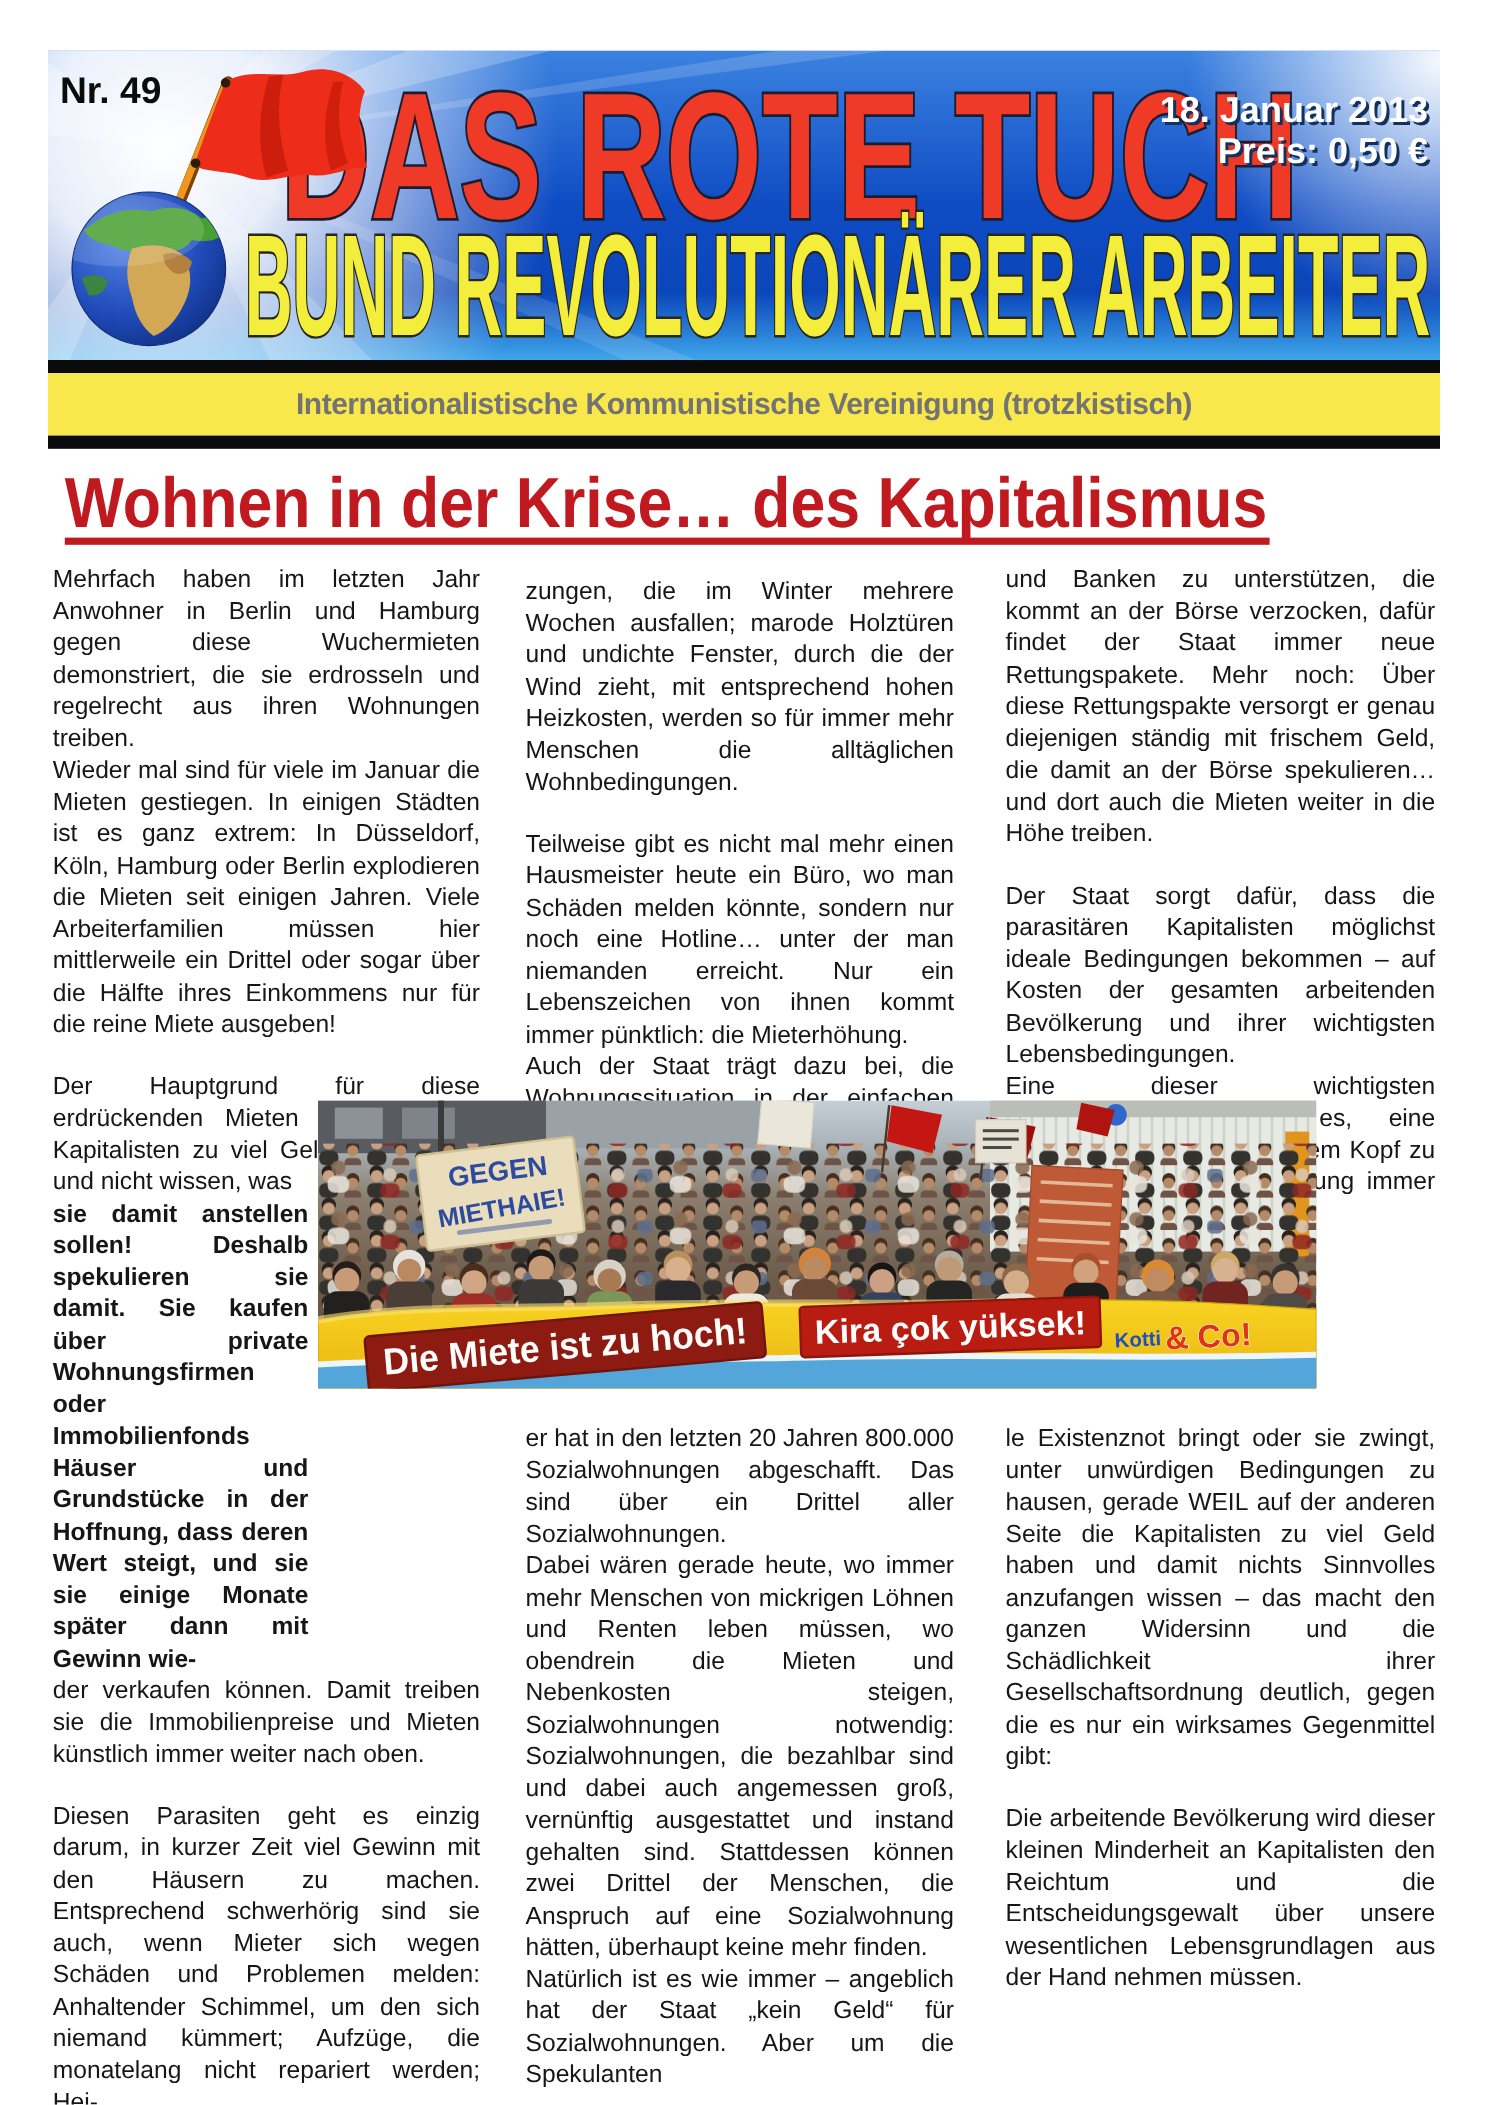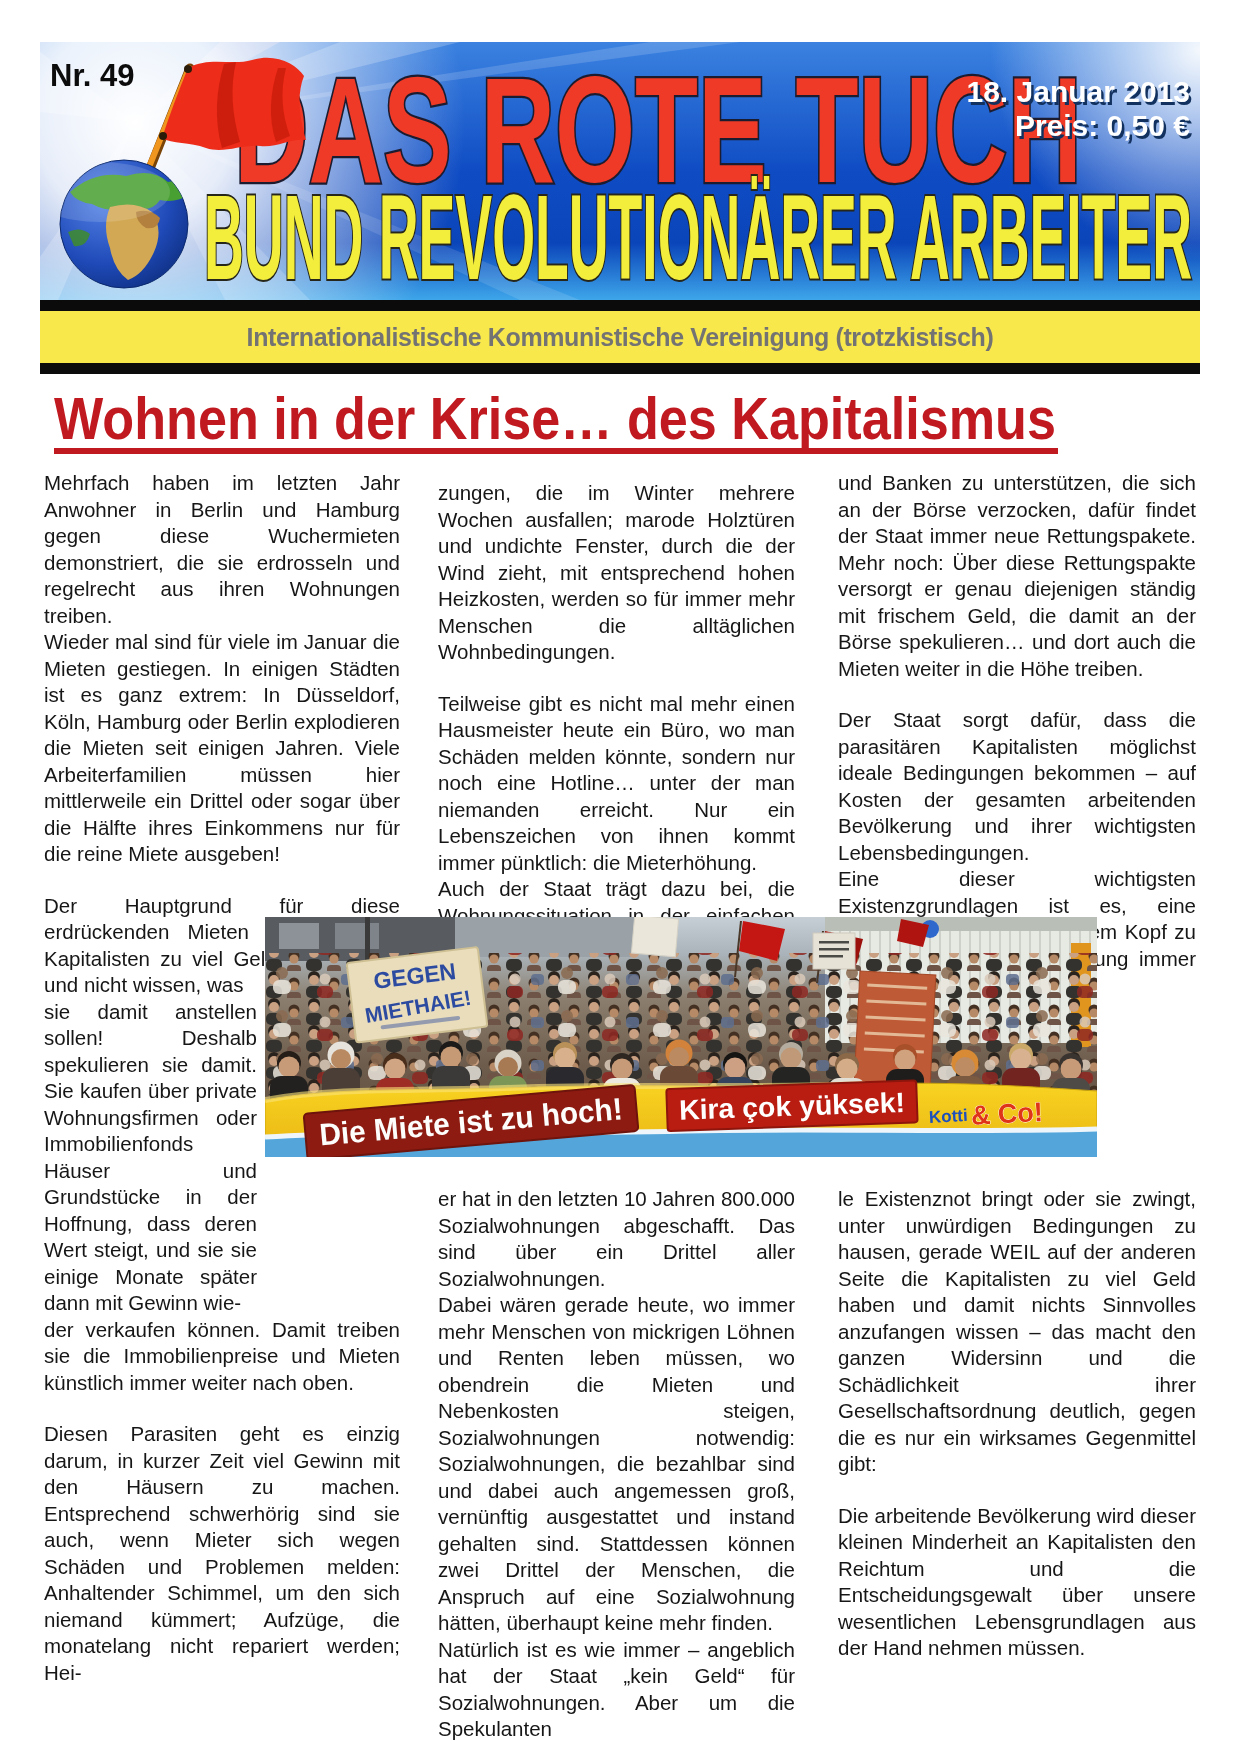--- a/index.html
+++ b/index.html
@@ -8,21 +8,21 @@
   .abs{position:absolute;}
   .masthead{left:40px;top:42px;}
   .bar-black{left:40px;width:1160px;height:11px;background:#0b0b0b;}
   .bar-yellow{left:40px;top:311px;width:1160px;height:52px;background:#f8e84b;
               display:flex;align-items:center;justify-content:center;}
   .org-line{font-weight:bold;font-size:25px;letter-spacing:-0.4px;color:#737373;}
   .col{position:absolute;font-size:20.5px;line-height:26.5px;color:#161616;
        text-align:justify;}
   .col p{margin:0;}
   .col p.gap{margin-top:25px;}
-  .narrow{width:213px;}
+  .narrow{width:213px;font-weight:bold;}
   svg text{font-family:"Liberation Sans",sans-serif;}
 </style>
 </head>
 <body>
 
 <div class="page">
 
   <svg class="abs masthead" width="1160" height="258" viewBox="0 0 1160 258">
     <defs>
       <linearGradient id="gSky" x1="0" y1="0" x2="0" y2="1">
@@ -123,27 +123,27 @@
     <p>der verkaufen können. Damit treiben sie die Immobilienpreise und Mieten künstlich immer weiter nach oben.</p>
     <p class="gap">Diesen Parasiten geht es einzig darum, in kurzer Zeit viel Gewinn mit den Häusern zu machen. Entsprechend schwerhörig sind sie auch, wenn Mieter sich wegen Schäden und Problemen melden: Anhaltender Schimmel, um den sich niemand kümmert; Aufzüge, die monatelang nicht repariert werden; Hei-</p>
   </div>
 
   <div class="col" style="left:438px;top:480px;width:357px">
     <p>zungen, die im Winter mehrere Wochen ausfallen; marode Holztüren und undichte Fenster, durch die der Wind zieht, mit entsprechend hohen Heizkosten, werden so für immer mehr Menschen die alltäglichen Wohnbedingungen.</p>
     <p class="gap">Teilweise gibt es nicht mal mehr einen Hausmeister heute ein Büro, wo man Schäden melden könnte, sondern nur noch eine Hotline… unter der man niemanden erreicht. Nur ein Lebenszeichen von ihnen kommt immer pünktlich: die Mieterhöhung.</p>
     <p>Auch der Staat trägt dazu bei, die Wohnungssituation in der einfachen Bevölkerung zu verschlechtern. Denn</p>
   </div>
   <div class="col" style="left:438px;top:1186px;width:357px">
-    <p>er hat in den letzten 10 Jahren 800.000 Sozialwohnungen abgeschafft. Das sind über ein Drittel aller Sozialwohnungen.</p>
+    <p>er hat in den letzten 20 Jahren 800.000 Sozialwohnungen abgeschafft. Das sind über ein Drittel aller Sozialwohnungen.</p>
     <p>Dabei wären gerade heute, wo immer mehr Menschen von mickrigen Löhnen und Renten leben müssen, wo obendrein die Mieten und Nebenkosten steigen, Sozialwohnungen notwendig: Sozialwohnungen, die bezahlbar sind und dabei auch angemessen groß, vernünftig ausgestattet und instand gehalten sind. Stattdessen können zwei Drittel der Menschen, die Anspruch auf eine Sozialwohnung hätten, überhaupt keine mehr finden.</p>
     <p>Natürlich ist es wie immer – angeblich hat der Staat „kein Geld“ für Sozialwohnungen. Aber um die Spekulanten</p>
   </div>
 
   <div class="col" style="left:838px;top:470px;width:358px">
-    <p>und Banken zu unterstützen, die sich an der Börse verzocken, dafür findet der Staat immer neue Rettungspakete. Mehr noch: Über diese Rettungspakte versorgt er genau diejenigen ständig mit frischem Geld, die damit an der Börse spekulieren… und dort auch die Mieten weiter in die Höhe treiben.</p>
+    <p>und Banken zu unterstützen, die kommt an der Börse verzocken, dafür findet der Staat immer neue Rettungspakete. Mehr noch: Über diese Rettungspakte versorgt er genau diejenigen ständig mit frischem Geld, die damit an der Börse spekulieren… und dort auch die Mieten weiter in die Höhe treiben.</p>
     <p class="gap">Der Staat sorgt dafür, dass die parasitären Kapitalisten möglichst ideale Bedingungen bekommen – auf Kosten der gesamten arbeitenden Bevölkerung und ihrer wichtigsten Lebensbedingungen.</p>
     <p>Eine dieser wichtigsten Existenzgrundlagen ist es, eine Wohnung, ein Dach über dem Kopf zu haben. Dass deren Bezahlung immer mehr Menschen in finanziel-</p>
   </div>
   <div class="col" style="left:838px;top:1186px;width:358px">
     <p>le Existenznot bringt oder sie zwingt, unter unwürdigen Bedingungen zu hausen, gerade WEIL auf der anderen Seite die Kapitalisten zu viel Geld haben und damit nichts Sinnvolles anzufangen wissen – das macht den ganzen Widersinn und die Schädlichkeit ihrer Gesellschaftsordnung deutlich, gegen die es nur ein wirksames Gegenmittel gibt:</p>
     <p class="gap">Die arbeitende Bevölkerung wird dieser kleinen Minderheit an Kapitalisten den Reichtum und die Entscheidungsgewalt über unsere wesentlichen Lebensgrundlagen aus der Hand nehmen müssen.</p>
   </div>
 
   <svg class="abs" style="left:265px;top:917px" width="832" height="240" viewBox="0 0 832 240">
     <defs>

